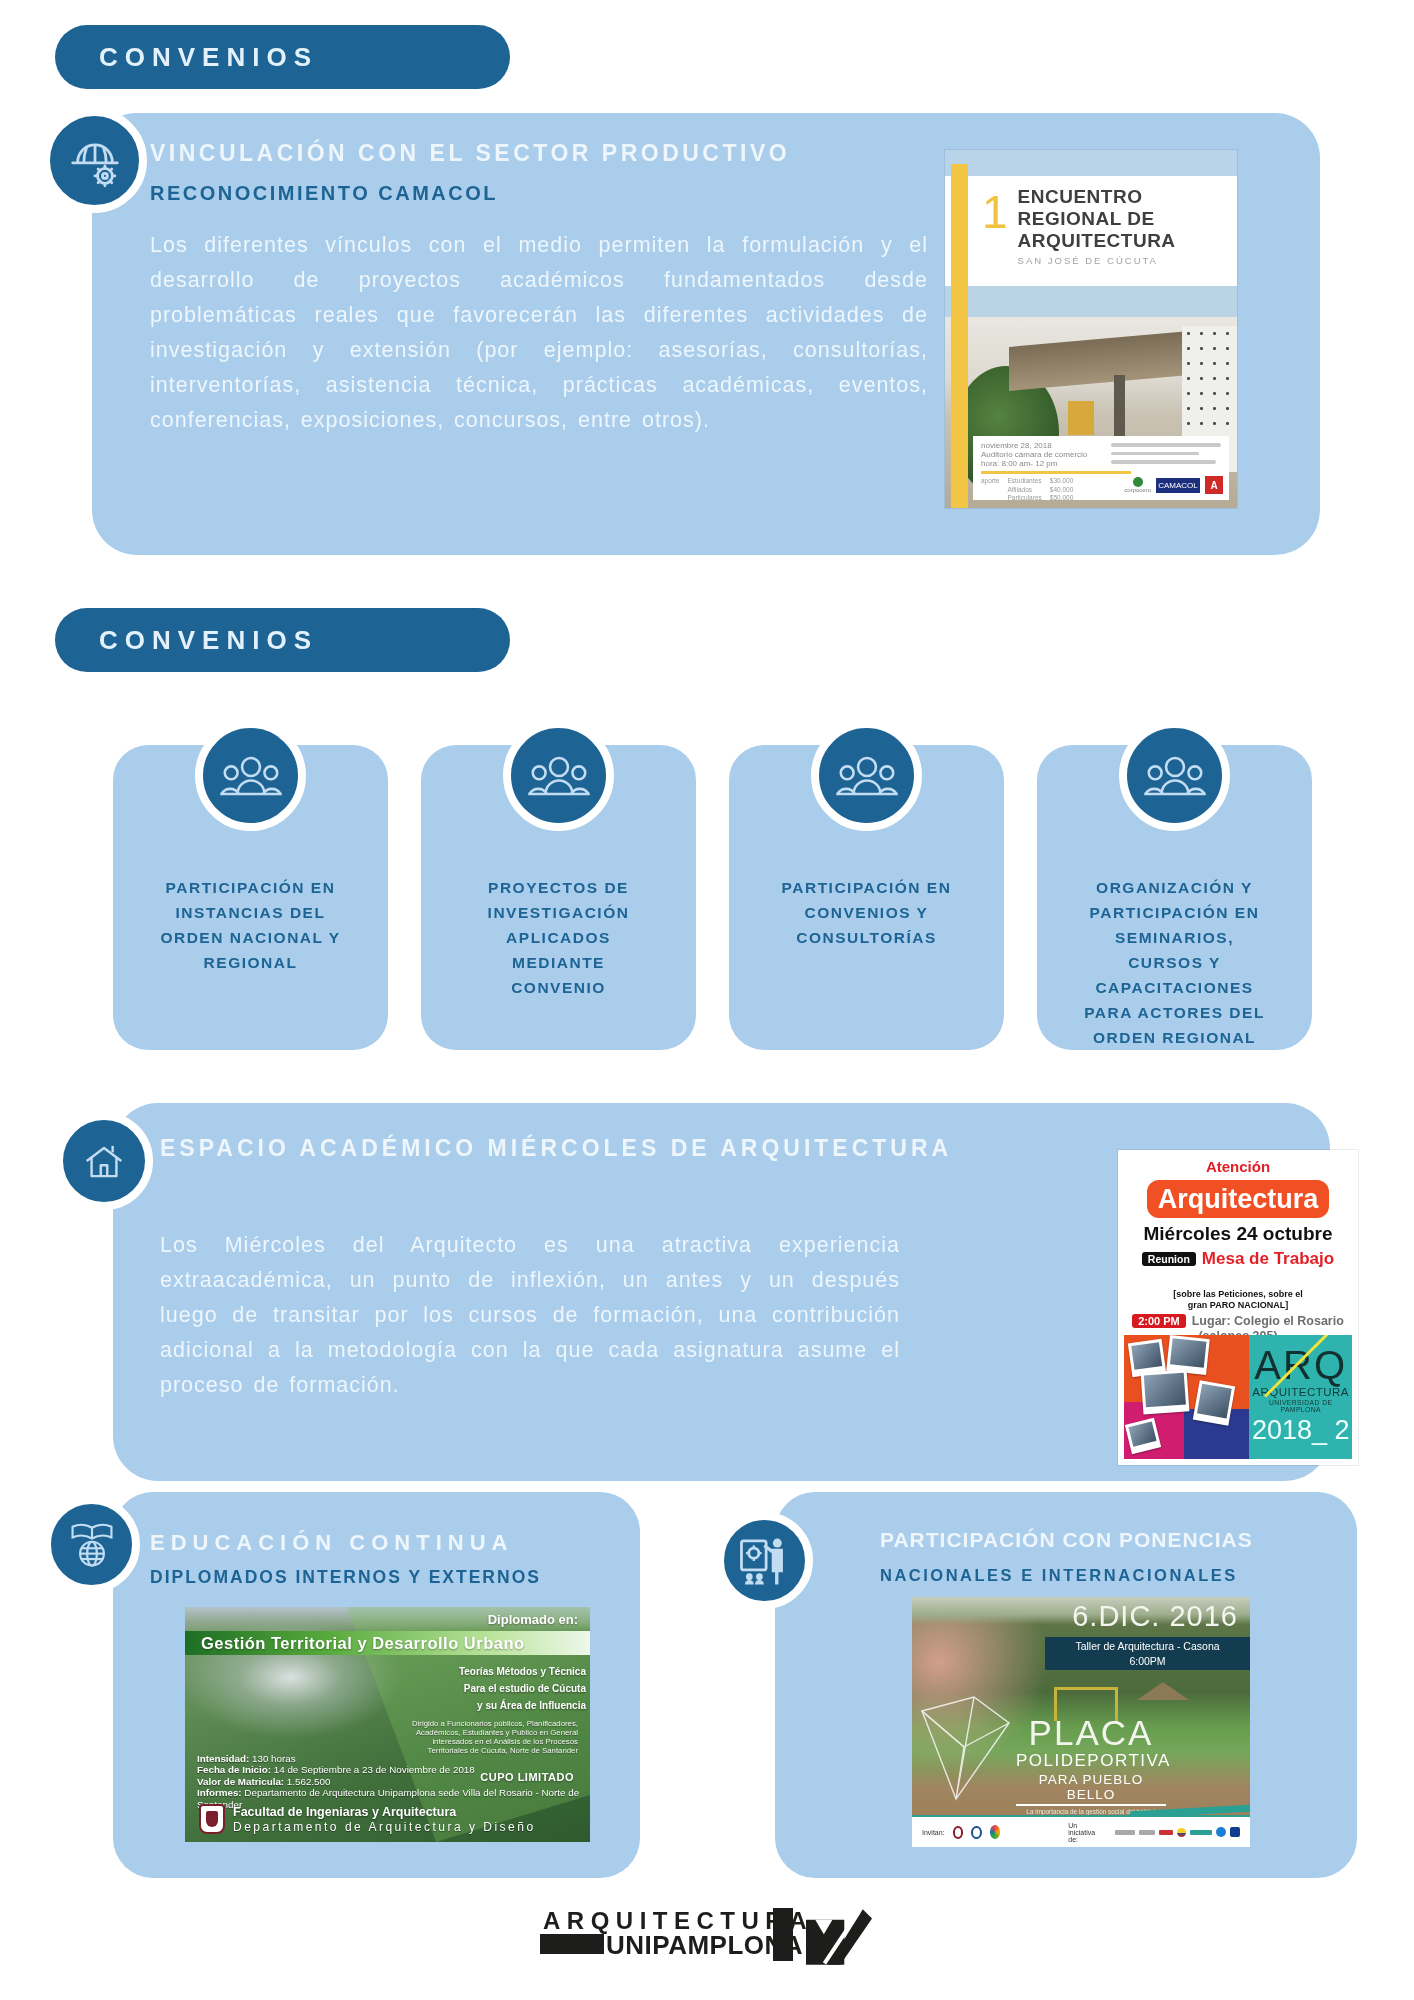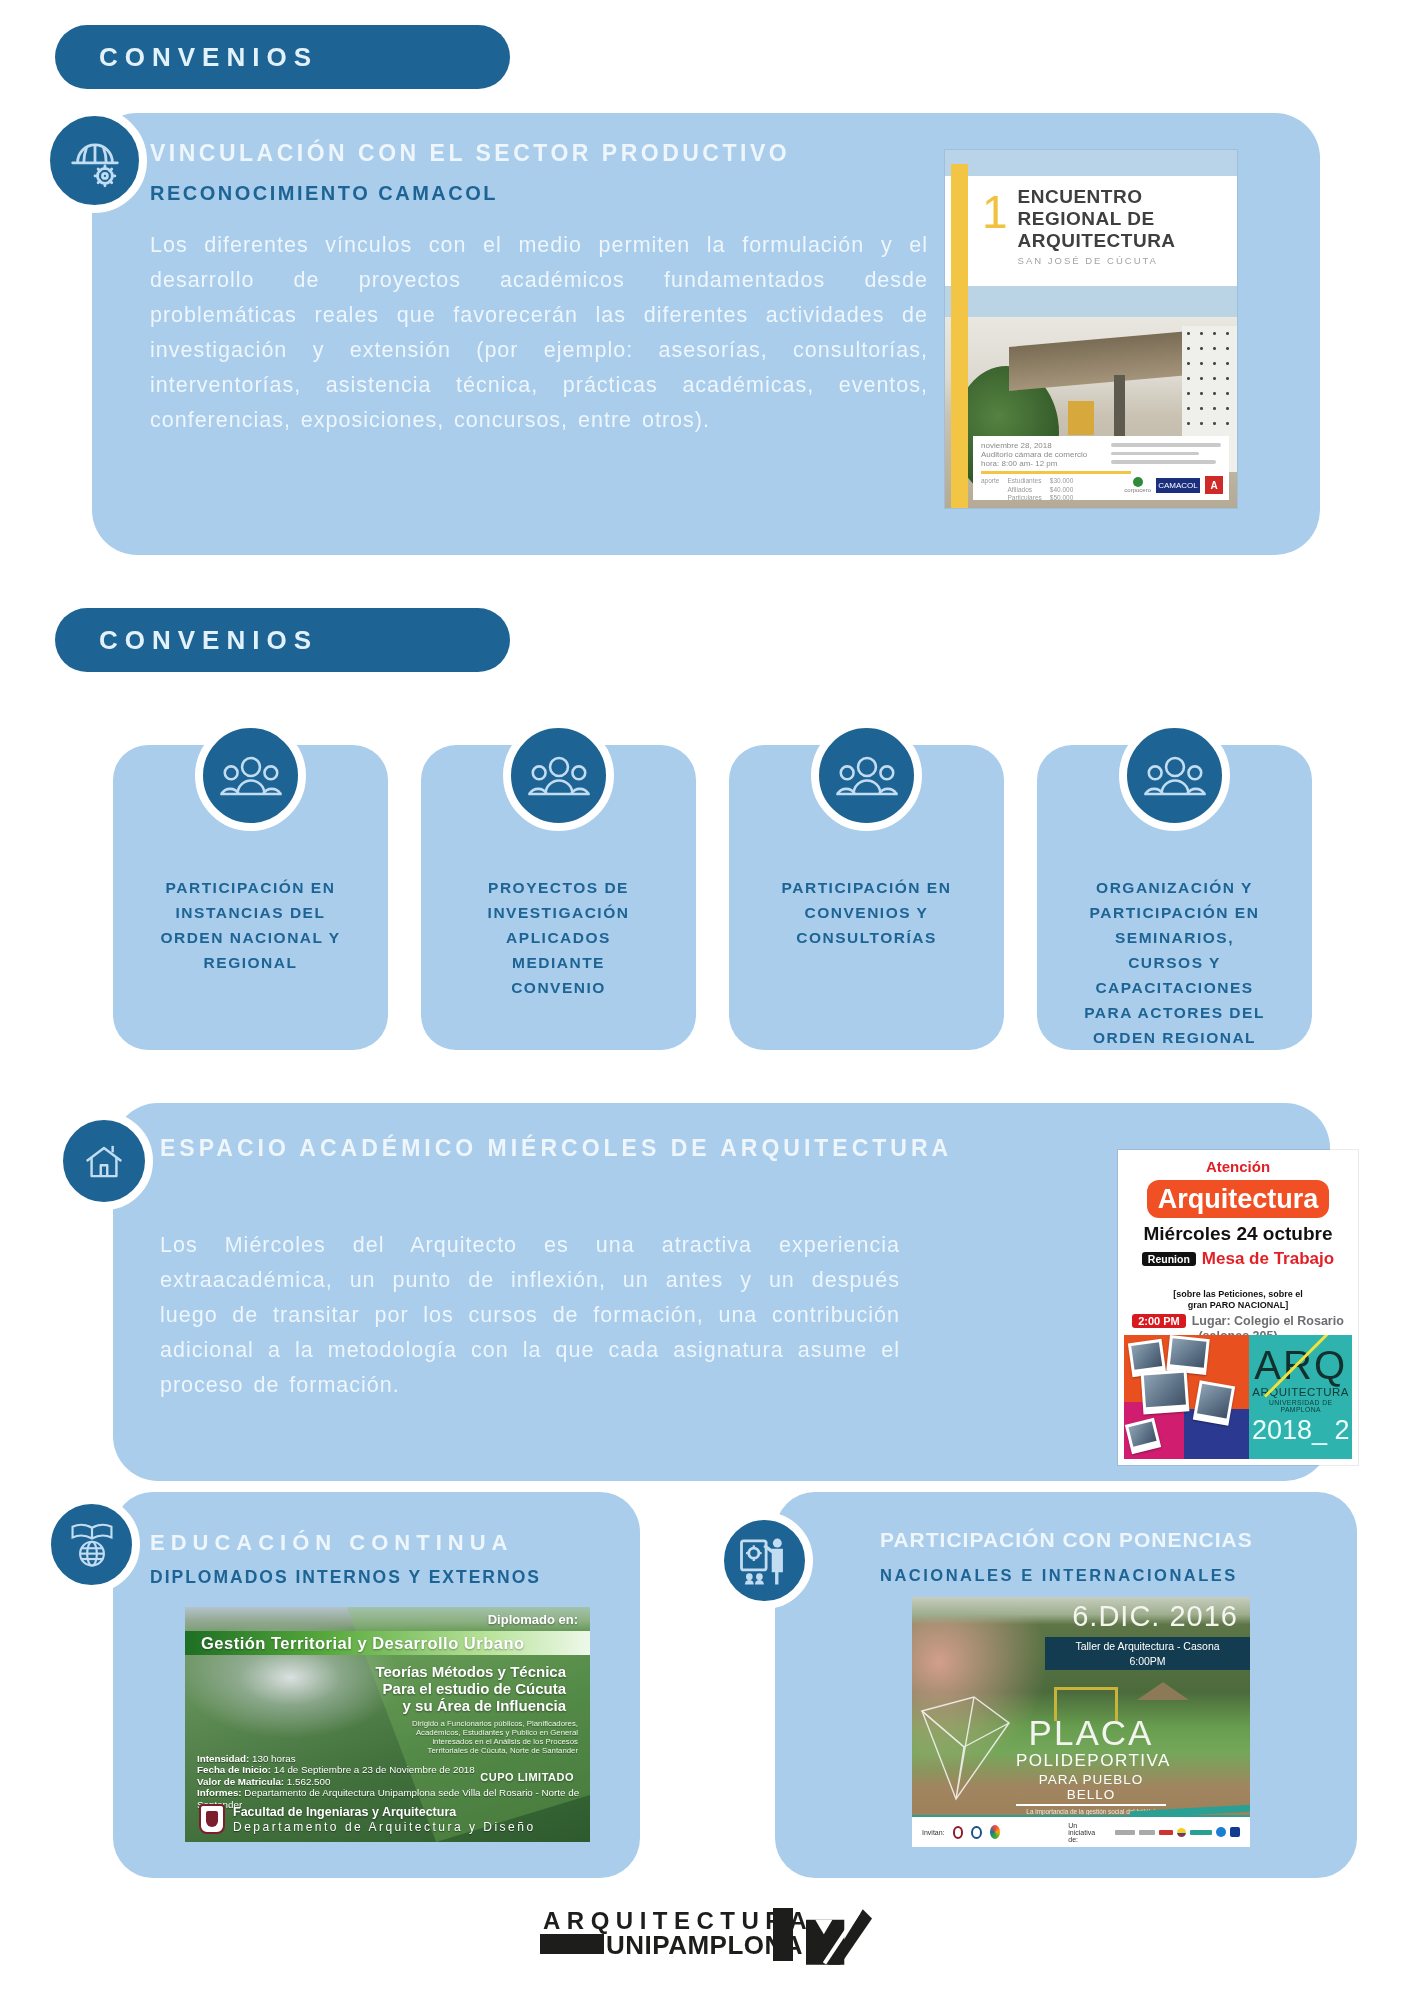--- a/index.html
+++ b/index.html
@@ -94,21 +94,21 @@
       linear-gradient(180deg,#b3c3cb 0%,#93a892 6%,rgba(0,0,0,0) 11%),
       radial-gradient(ellipse at 26% 30%,rgba(225,229,232,.95) 0%,rgba(195,204,208,.45) 12%,rgba(0,0,0,0) 26%),
       linear-gradient(160deg,#7fa379 0%,#5d8a52 30%,#41703c 62%,#2e5a2e 100%)}
   .p3-diag{position:absolute;left:0;top:0;right:0;bottom:0;background:rgba(125,195,95,.30);
     clip-path:polygon(40% 0,100% 0,100% 80%,62% 100%)}
   .p3-kicker{position:absolute;top:5px;right:12px;font-weight:bold;font-size:13px;text-shadow:0 1px 2px rgba(0,0,0,.4)}
   .p3-bar{position:absolute;left:0;right:0;top:24px;height:24px;
     background:linear-gradient(90deg,#1e6e24 0%,#57a93c 35%,#b9e39b 75%,#eef8ea 100%);
     color:#fff;font-weight:bold;font-size:16.5px;line-height:24px;padding-left:16px;letter-spacing:.5px;
     text-shadow:0 1px 2px rgba(0,0,0,.35)}
-  .p3-sub{position:absolute;top:56px;right:24px;text-align:right;font-weight:bold;font-size:15px;line-height:17px;text-shadow:0 1px 2px rgba(0,0,0,.45)}
+  .p3-sub{position:absolute;top:56px;right:4px;text-align:right;font-weight:bold;font-size:10px;line-height:17px;text-shadow:0 1px 2px rgba(0,0,0,.45)}
   .p3-aud{position:absolute;top:112px;right:12px;text-align:right;font-size:7.8px;line-height:9px;color:#f2f7ee;text-shadow:0 1px 1px rgba(0,0,0,.4)}
   .p3-info{position:absolute;left:12px;top:146px;font-size:9.8px;line-height:11.4px;text-shadow:0 1px 1px rgba(0,0,0,.5)}
   .p3-info b{font-weight:bold}
   .p3-cupo{position:absolute;top:164px;right:16px;font-weight:bold;font-size:11px;letter-spacing:.5px;text-shadow:0 1px 2px rgba(0,0,0,.4)}
   .p3-fac{position:absolute;left:14px;bottom:8px;display:flex;align-items:center;gap:8px}
   .p3-crest{width:26px;height:30px;background:#fff;border:2px solid #7a1f2b;border-radius:4px 4px 8px 8px;position:relative}
   .p3-crest::after{content:"";position:absolute;left:5px;top:5px;right:5px;bottom:5px;background:#7a1f2b;border-radius:2px 2px 6px 6px}
   .p3-fac1{font-weight:bold;font-size:12.5px;text-shadow:0 1px 2px rgba(0,0,0,.5)}
   .p3-fac2{font-size:12px;letter-spacing:2.5px;margin-top:1px;text-shadow:0 1px 1px rgba(0,0,0,.5)}
 

